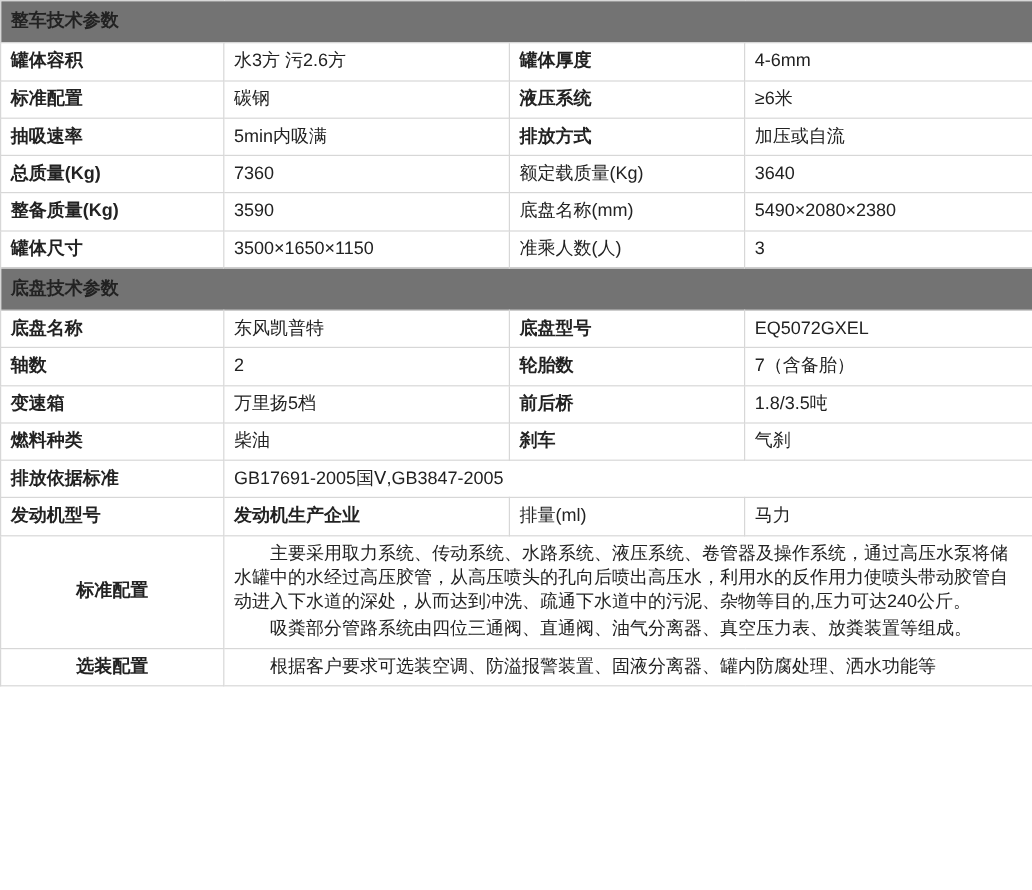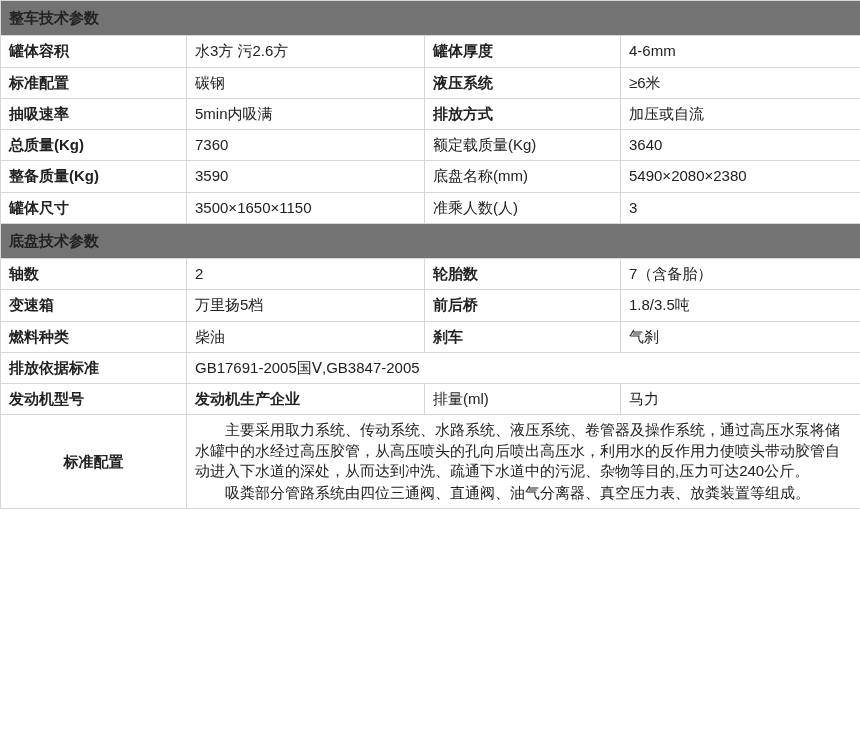--- a/index.html
+++ b/index.html
@@ -123,20 +123,26 @@
       <td class="value">3500×1650×1150</td>
       <td class="label-mid">准乘人数(人)</td>
       <td class="value">3</td>
     </tr>
 
     <tr class="section">
       <td colspan="4">底盘技术参数</td>
     </tr>
 
     <tr>
+      <td class="label bold">底盘名称</td>
+      <td class="value">东风凯普特</td>
+      <td class="label-mid bold">底盘型号</td>
+      <td class="value">EQ5072GXEL</td>
+    </tr>
+    <tr>
       <td class="label bold">轴数</td>
       <td class="value">2</td>
       <td class="label-mid bold">轮胎数</td>
       <td class="value">7（含备胎）</td>
     </tr>
     <tr>
       <td class="label bold">变速箱</td>
       <td class="value">万里扬5档</td>
       <td class="label-mid bold">前后桥</td>
       <td class="value">1.8/3.5吨</td>
@@ -161,14 +167,20 @@
     </tr>
 
 
     <tr>
       <td class="config-label">标准配置</td>
       <td class="config-cell" colspan="3">
         <p class="para">主要采用取力系统、传动系统、水路系统、液压系统、卷管器及操作系统，通过高压水泵将储水罐中的水经过高压胶管，从高压喷头的孔向后喷出高压水，利用水的反作用力使喷头带动胶管自动进入下水道的深处，从而达到冲洗、疏通下水道中的污泥、杂物等目的,压力可达240公斤。</p>
         <p class="para">吸粪部分管路系统由四位三通阀、直通阀、油气分离器、真空压力表、放粪装置等组成。</p>
       </td>
     </tr>
+    <tr>
+      <td class="config-label">选装配置</td>
+      <td class="config-cell" colspan="3">
+        <p class="para">根据客户要求可选装空调、防溢报警装置、固液分离器、罐内防腐处理、洒水功能等</p>
+      </td>
+    </tr>
   </tbody>
 </table>
 
 </body></html>

